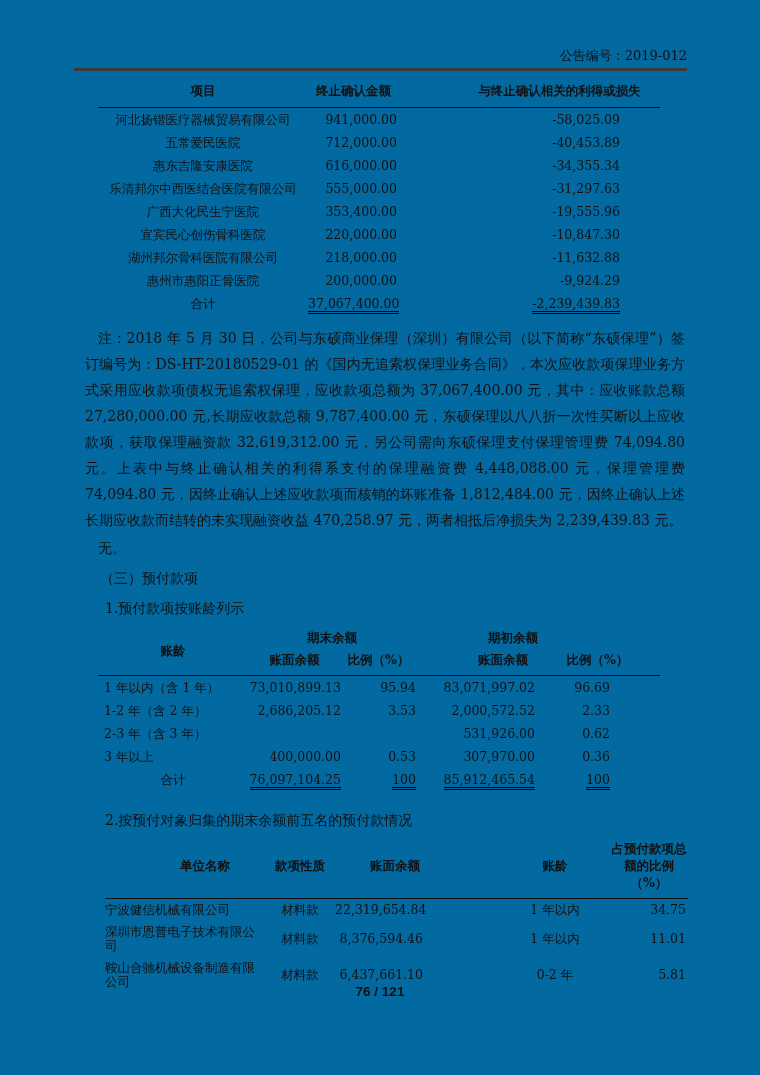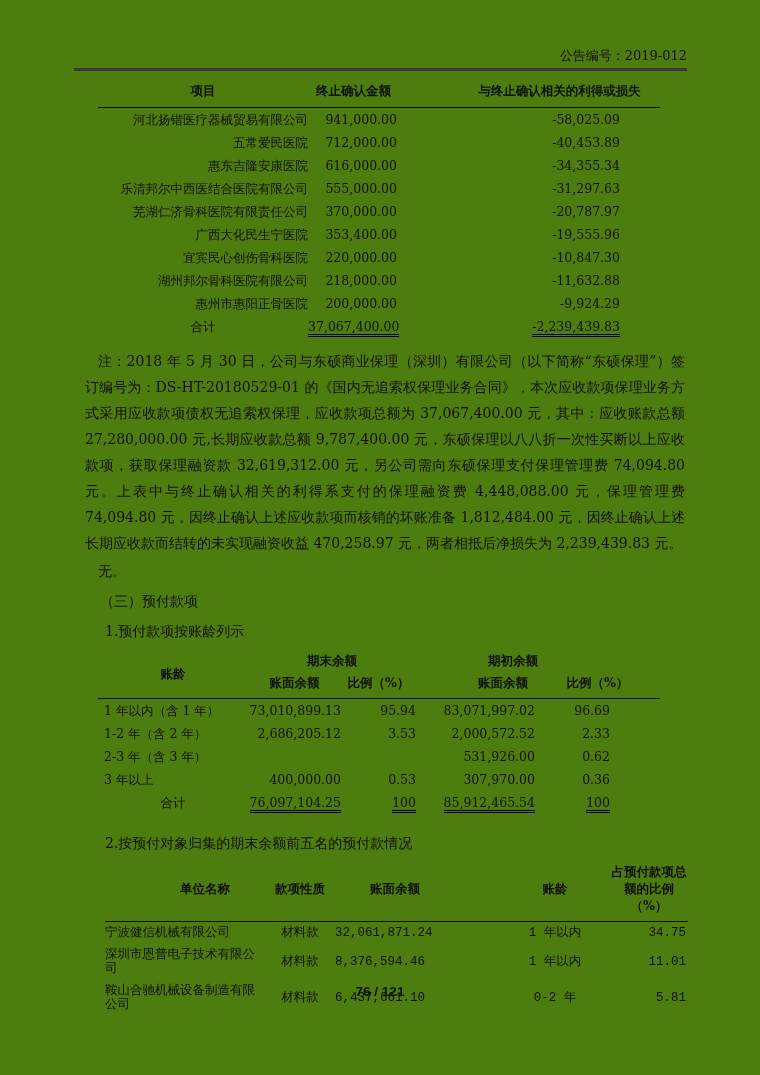--- a/index.html
+++ b/index.html
@@ -2,37 +2,37 @@
 <html><head>
 <meta charset="utf-8">
 <style>
   * { margin:0; padding:0; box-sizing:border-box; }
   html,body { background:#ffffff; }
   body {
     width:760px; height:1075px;
     font-family:"DejaVu Serif","Liberation Serif",serif;
     color:#111;
   }
-  .page { position:relative; width:760px; height:1075px; background:#4d7c0f; overflow:hidden; }
+  .page { position:relative; width:760px; height:1075px; background:#0369a1; overflow:hidden; }
 
   .notice { position:absolute; top:47px; right:73px; font-size:13px; color:#111; }
   .header-rule { position:absolute; left:74px; top:68px; width:613px; height:3px; background:#3a3a3a; }
 
   .content { position:absolute; top:79px; left:85px; width:600px; }
 
   table { border-collapse:collapse; table-layout:fixed; }
   th { font-weight:bold; text-align:center; font-size:12.5px; }
   td { font-size:12.5px; line-height:14px; }
 
   
   .t1 { margin-left:13px; width:562px; }
   .t1 thead th { border-bottom:1.5px solid #111; padding:5px 0 9px; line-height:14px; }
   .t1 thead th.h-loss { padding-left:60px; }
   .t1 td { padding:4.5px 0; }
-  .t1 td.name { text-align:right; }
+  .t1 td.name { text-align:center; }
   .t1 .num { text-align:right;margin-top:19px; }
   .t1 td.amt { padding-right:2px; }
   .t1 td.loss { padding-right:40px; }
   .t1 td.ctr { text-align:center; }
 
   
   .note { margin:10px 0 0 0; width:600px; font-size:14px; line-height:26px;
           text-align:justify; text-indent:13px; }
 
   .line { line-height:30px; font-size:14px; }
@@ -51,21 +51,21 @@
   .t2 td.age { text-align:left; padding-left:6px; }
   .t2 .num { text-align:right; }
   .t2 td.c5 { padding-right:50px; }
   .t2 td.ctr { text-align:center; padding-left:0; }
 
   
   .t3 { margin:0 0 0 20px; width:583px; }
   .t3 thead th { border-bottom:1.5px solid #111; vertical-align:middle; line-height:17px; padding:5px 0 7px; }
   .t3 thead th.h-name { padding-left:40px; }
   .t3 thead th.h-age { padding-left:45px; }
-  .t3 td { padding:4px 0;font-family:Liberation Mono, monospace; }
+  .t3 td { padding:4px 0; }
   .t3 td.name { text-align:left; }
   .t3 td.ctr { text-align:center; }
   .t3 td.bal { text-align:right; padding-right:32px; }
   .t3 td.age { text-align:center; padding-left:45px; }
   .t3 td.ratio { text-align:right; padding-right:2px; }
 
   .dbl { border-bottom:3px double #000; }
 
   .footer { position:absolute; top:984px; left:0; width:760px; text-align:center;
             font-family:"Liberation Sans",sans-serif; font-weight:bold; font-size:13.5px; color:#111; }
@@ -106,25 +106,20 @@
         </tr>
         <tr>
           <td class="name">惠东吉隆安康医院</td>
           <td class="num amt">616,000.00</td>
           <td class="num loss">-34,355.34</td>
         </tr>
         <tr>
           <td class="name">乐清邦尔中西医结合医院有限公司</td>
           <td class="num amt">555,000.00</td>
           <td class="num loss">-31,297.63</td>
-        </tr>
-        <tr>
-          <td class="name">芜湖仁济骨科医院有限责任公司</td>
-          <td class="num amt">370,000.00</td>
-          <td class="num loss">-20,787.97</td>
         </tr>
         <tr>
           <td class="name">广西大化民生宁医院</td>
           <td class="num amt">353,400.00</td>
           <td class="num loss">-19,555.96</td>
         </tr>
         <tr>
           <td class="name">宜宾民心创伤骨科医院</td>
           <td class="num amt">220,000.00</td>
           <td class="num loss">-10,847.30</td>
@@ -229,21 +224,21 @@
           <th>款项性质</th>
           <th>账面余额</th>
           <th class="h-age">账龄</th>
           <th>占预付款项总额的比例（%）</th>
         </tr>
       </thead>
       <tbody>
         <tr>
           <td class="name">宁波健信机械有限公司</td>
           <td class="ctr">材料款</td>
-          <td class="bal">32,061,871.24</td>
+          <td class="bal">22,319,654.84</td>
           <td class="age">1 年以内</td>
           <td class="ratio">34.75</td>
         </tr>
         <tr>
           <td class="name">深圳市恩普电子技术有限公司</td>
           <td class="ctr">材料款</td>
           <td class="bal">8,376,594.46</td>
           <td class="age">1 年以内</td>
           <td class="ratio">11.01</td>
         </tr>

